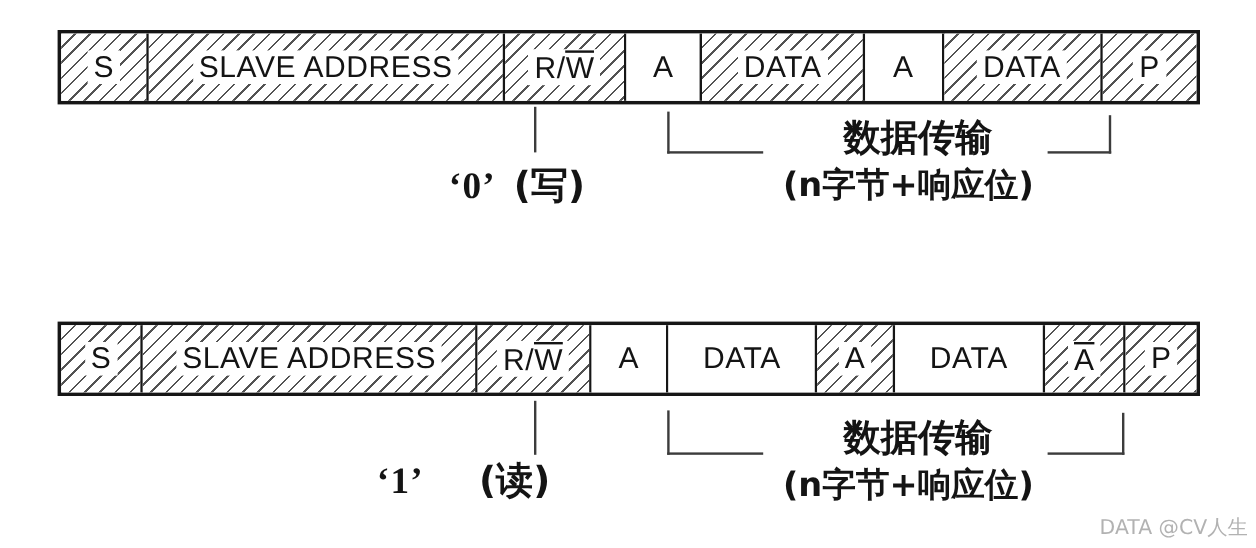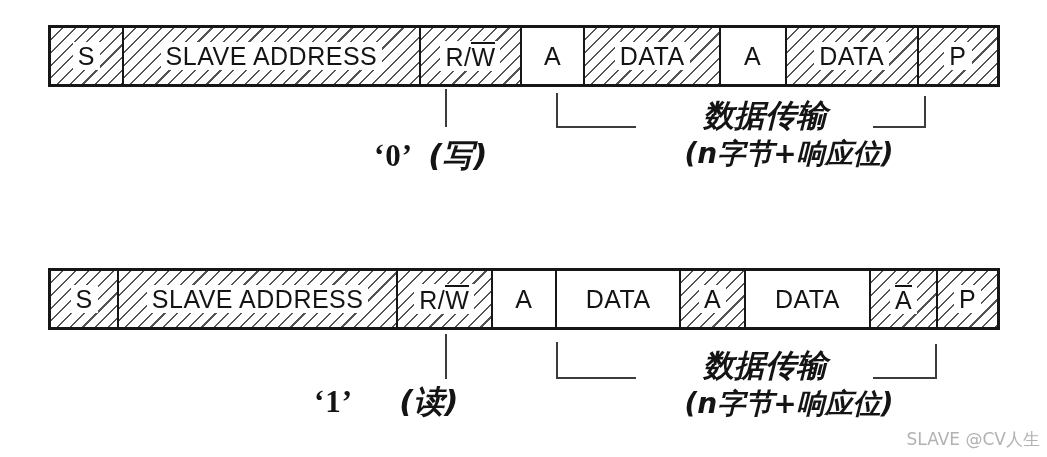--- a/index.html
+++ b/index.html
@@ -69,30 +69,30 @@
   .bl-read{top:342px;width:80px;height:37px;}
   .bracket-right{
     position:absolute;left:873px;
     border-right:2px solid #3c3c3c;
     border-bottom:2px solid #3c3c3c;
     box-sizing:border-box;
   }
   .br-write{top:96px;width:53px;height:32px;}
   .br-read{top:344px;width:64px;height:35px;}
   
-  .cjk{font-family:"DejaVu Sans","Liberation Sans",sans-serif;font-weight:bold;font-style:italic;}
+  .cjk{font-family:"DejaVu Sans","Liberation Sans",sans-serif;font-weight:bold;}
   .transfer-label{
     position:absolute;left:640px;width:250px;
     text-align:center;
     font-size:31px;line-height:1.05;
   }
   .tl-write{top:99px;}
   .tl-read{top:349px;}
   .transfer-note{
-    position:absolute;left:644px;width:290px;
+    position:absolute;left:612px;width:290px;
     text-align:center;
     font-size:28px;line-height:1.1;
   }
   .tn-write{top:139px;}
   .tn-read{top:389px;}
   .rw-label{
     position:absolute;
     display:flex;align-items:baseline;
     font-size:31px;line-height:1.1;
     white-space:nowrap;
@@ -189,15 +189,15 @@
   <div class="tick tick-read"></div>
   <div class="rw-label rw-read">
     <span class="rw-value">‘1’</span>
     <span class="rw-mode cjk">(读)</span>
   </div>
   <div class="bracket-left bl-read"></div>
   <div class="bracket-right br-read"></div>
   <div class="transfer-label tl-read cjk">数据传输</div>
   <div class="transfer-note tn-read cjk">(n字节+响应位)</div>
 
-  <div class="watermark">SLAVE @CV人生</div>
+  <div class="watermark">DATA @CV人生</div>
 
 </div>
 
 </body></html>

